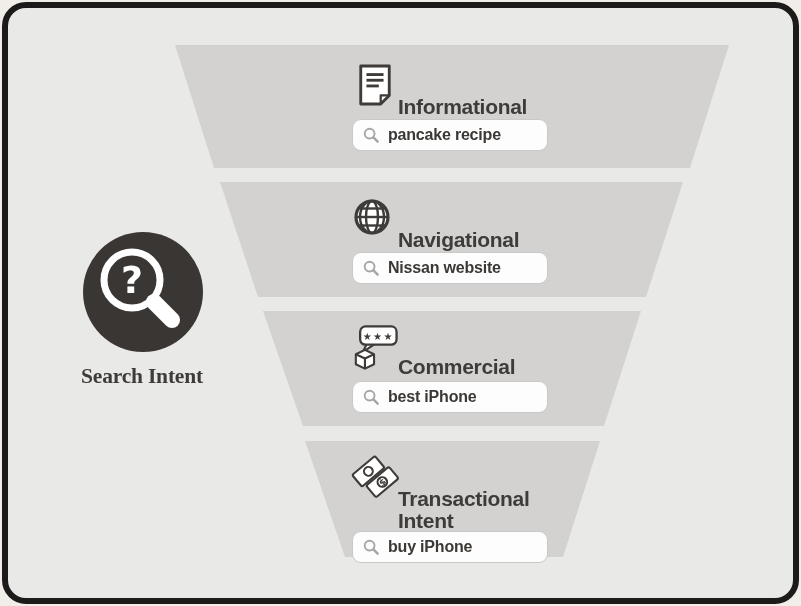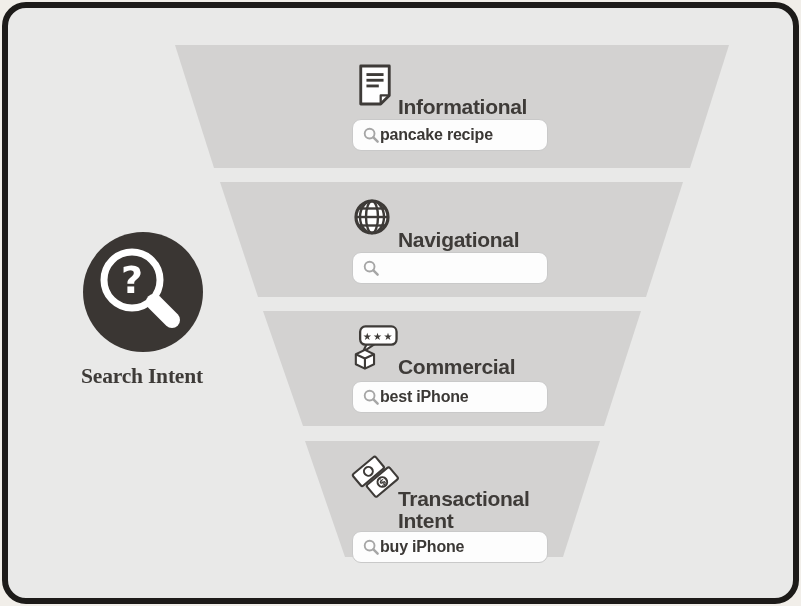--- a/index.html
+++ b/index.html
@@ -45,21 +45,21 @@
   .seg-icon svg{overflow:visible;display:block;}
   .seg-title{
     font-weight:bold;font-size:21px;line-height:22px;
     color:var(--heading-text);white-space:pre-line;letter-spacing:-0.3px;margin-top:32px;
   }
   .searchbox{
     position:absolute;left:0;width:196px;height:32px;
     background:var(--search-box-background);
     border:1px solid var(--search-box-border);
     border-radius:9px;
-    display:flex;align-items:center;gap:0;padding:0 10px;
+    display:flex;align-items:center;gap:8px;padding:0 10px;
   }
   .searchbox .query{
     font-weight:bold;font-size:16px;color:#3b3835;letter-spacing:-0.2px;
     white-space:nowrap;
   }
 </style>
 </head>
 <body>
 
 <div class="frame">
@@ -116,20 +116,21 @@
         </svg>
       </span>
       <div class="seg-title">Navigational
 Intent</div>
     </div>
     <div class="searchbox" style="top:55px">
       <svg width="17" height="17" viewBox="0 0 18 18">
         <circle cx="7" cy="7" r="5.2" fill="none" stroke="#a6a6a6" stroke-width="2"></circle>
         <line x1="11" y1="11" x2="15.5" y2="15.5" stroke="#a6a6a6" stroke-width="2.6" stroke-linecap="round"></line>
       </svg>
+      <span class="query">Nissan website</span>
     </div>
   </div>
 
   <div class="seg-content" style="top:316px">
     <div class="title-row">
       <span class="seg-icon">
         <svg width="46" height="47" viewBox="0 0 48 48">
           <path d="M16 19 L11.5 28.5 L26 19 Z" fill="#ffffff" stroke="#3e3b38" stroke-width="2.2" stroke-linejoin="round"></path>
           <rect x="8.5" y="2" width="38" height="19" rx="5.5" fill="#ffffff" stroke="#3e3b38" stroke-width="2.4"></rect>
           <text x="27.5" y="16" text-anchor="middle" font-size="10.5" letter-spacing="1.5" font-family="DejaVu Sans, sans-serif" fill="#3e3b38">★★★</text>

